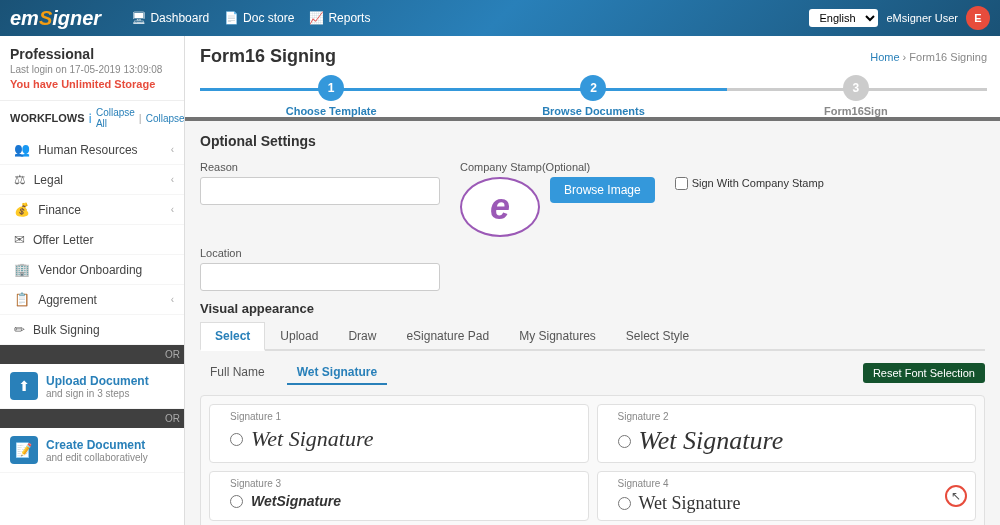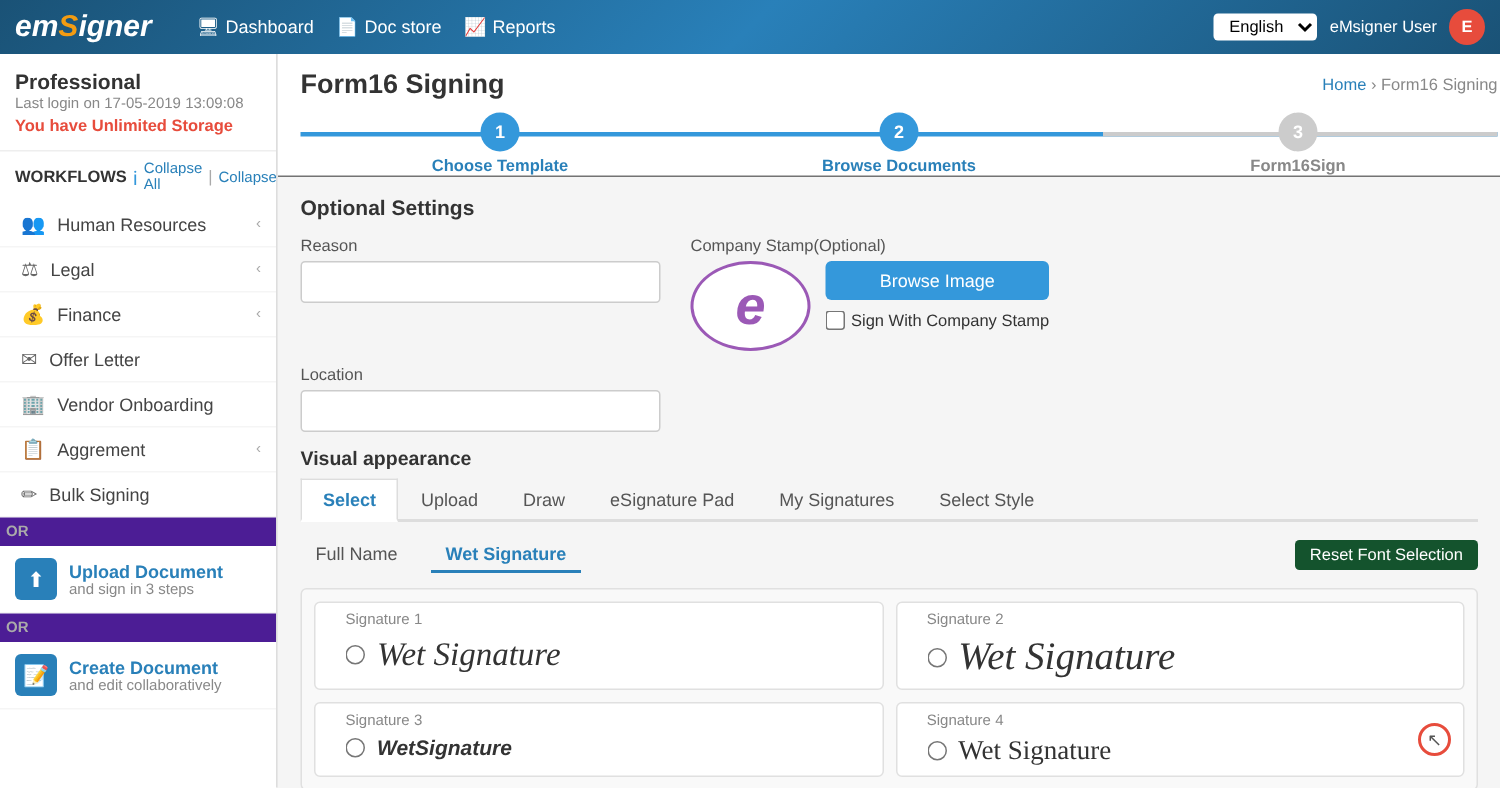--- a/index.html
+++ b/index.html
@@ -87,26 +87,26 @@
       cursor: pointer;
       color: #444;
       font-size: 12px;
       border-bottom: 1px solid #f5f5f5;
     }
     .sidebar-item-left { display: flex; align-items: center; gap: 8px; }
     .sidebar-icon { color: #666; font-size: 13px; }
     .chevron { color: #aaa; font-size: 10px; }
 
     .or-divider {
-      text-align: left;
+      text-align: right;
       padding: 4px;
       color: #aaa;
       font-size: 10px;
-      font-weight: bold;
-      background: #4c1d95;
+      font-weight: normal;
+      background: #404040;
     }
 
     .sidebar-action {
       padding: 8px 10px;
       display: flex;
       align-items: center;
       gap: 8px;
       cursor: pointer;
       border-bottom: 1px solid #f5f5f5;
     }
@@ -119,22 +119,22 @@
     }
     .action-text .action-title { font-size: 12px; font-weight: bold; color: #2980b9; }
     .action-text .action-sub { font-size: 10px; color: #888; }
 
     
     .main-content { flex: 1; overflow-y: auto; background: #f5f5f5; }
 
     
     .page-header {
       background: white;
-      padding: 10px 2px 0 15px;
-      border-bottom: 1px solid #737373;
+      padding: 10px 13px 0 15px;
+      border-bottom: 4px solid #737373;
     }
     .page-title-row {
       display: flex;
       justify-content: space-between;
       align-items: center;
       margin-bottom: 8px;
     }
     .page-title { font-size: 18px; font-weight: bold; color: #333; }
     .breadcrumb { font-size: 11px; color: #888; }
     .breadcrumb a { color: #2980b9; text-decoration: none; text-align: center; }
@@ -209,31 +209,31 @@
       display: flex; align-items: center; justify-content: center;
       background: white;
       overflow: hidden;
     }
     .stamp-e {
       font-size: 36px;
       color: #9b59b6;
       font-style: italic;
       font-weight: bold;
     }
-    .stamp-actions { display: flex; flex-direction: column; gap: 7px; }
+    .stamp-actions { display: flex; flex-direction: row; gap: 20px; }
     .browse-btn {
       background: #3498db;
       color: white;
       border: none;
       padding: 6px 14px;
       border-radius: 4px;
       font-size: 12px;
       cursor: pointer;
     }
-    .checkbox-row { display: flex; align-items: flex-end; gap: 4px; font-size: 11px; color: #333; }
+    .checkbox-row { display: flex; align-items: flex-start; gap: 4px; font-size: 11px; color: #333; }
 
     
     .visual-section { margin-top: 8px; }
     .visual-title { font-size: 13px; font-weight: bold; color: #333; margin-bottom: 6px; }
 
     
     .tabs { display: flex; border-bottom: 2px solid #ddd; margin-bottom: 10px; text-align: center; }
     .tab {
       padding: 6px 14px;
       font-size: 12px;

